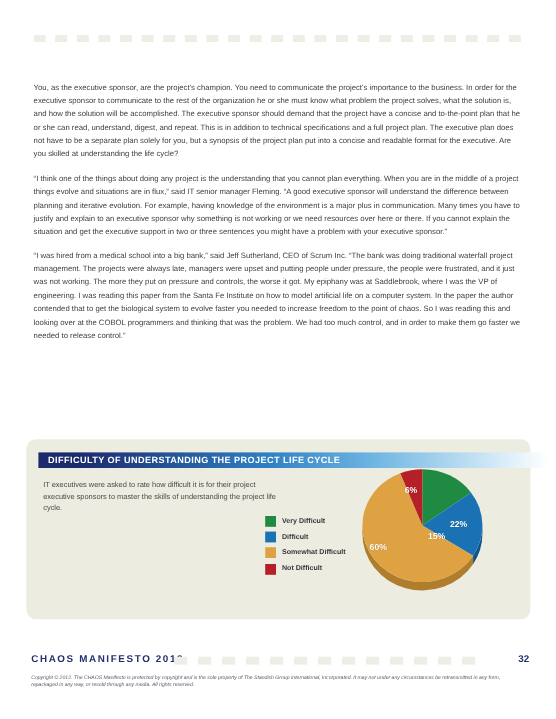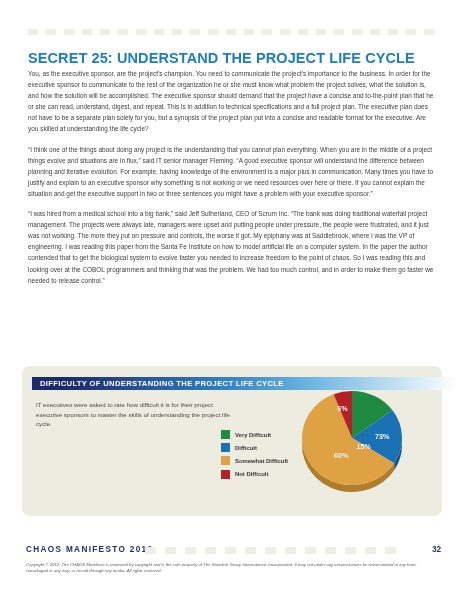--- a/index.html
+++ b/index.html
@@ -220,21 +220,20 @@
     <span class="dash"></span>
     <span class="dash"></span>
     <span class="dash"></span>
     <span class="dash"></span>
     <span class="dash"></span>
     <span class="dash"></span>
     <span class="dash"></span>
     <span class="dash"></span>
   </div>
 
-  <h1 class="secret-title">SECRET 25: UNDERSTAND THE PROJECT LIFE CYCLE</h1>
 
   <div class="body-copy">
     <p>You, as the executive sponsor, are the project's champion. You need to communicate the project's importance to the business. In order for the executive sponsor to communicate to the rest of the organization he or she must know what problem the project solves, what the solution is, and how the solution will be accomplished. The executive sponsor should demand that the project have a concise and to-the-point plan that he or she can read, understand, digest, and repeat. This is in addition to technical specifications and a full project plan. The executive plan does not have to be a separate plan solely for you, but a synopsis of the project plan put into a concise and readable format for the executive. Are you skilled at understanding the life cycle?</p>
     <p>“I think one of the things about doing any project is the understanding that you cannot plan everything. When you are in the middle of a project things evolve and situations are in flux,” said IT senior manager Fleming. “A good executive sponsor will understand the difference between planning and iterative evolution. For example, having knowledge of the environment is a major plus in communication. Many times you have to justify and explain to an executive sponsor why something is not working or we need resources over here or there. If you cannot explain the situation and get the executive support in two or three sentences you might have a problem with your executive sponsor.”</p>
     <p>“I was hired from a medical school into a big bank,” said Jeff Sutherland, CEO of Scrum Inc. “The bank was doing traditional waterfall project management. The projects were always late, managers were upset and putting people under pressure, the people were frustrated, and it just was not working. The more they put on pressure and controls, the worse it got. My epiphany was at Saddlebrook, where I was the VP of engineering. I was reading this paper from the Santa Fe Institute on how to model artificial life on a computer system. In the paper the author contended that to get the biological system to evolve faster you needed to increase freedom to the point of chaos. So I was reading this and looking over at the COBOL programmers and thinking that was the problem. We had too much control, and in order to make them go faster we needed to release control.”</p>
   </div>
 
   <div class="chart-panel">
     <div class="panel-header">
       <span class="panel-header-text">DIFFICULTY OF UNDERSTANDING THE PROJECT LIFE CYCLE</span>
@@ -264,22 +263,22 @@
   <div class="pie-wrap">
     <svg id="pie-svg" width="112" height="112" viewBox="0 0 112 112">
         <path d="M 106 50 A 50 47 0 0 1 98.21639627510075 75.18385936401285 L 98.21639627510075 82.18385936401285 A 50 47 0 0 0 106 57 Z" fill="#125486"></path>
         <path d="M 98.21639627510075 75.18385936401285 A 50 47 0 0 1 6 50.00000000000001 L 6 57.00000000000001 A 50 47 0 0 0 98.21639627510075 82.18385936401285 Z" fill="#b07d2d"></path>
         <path d="M 56 50 L 56 3 A 50 47 0 0 1 96.45084971874738 22.374093142253763 Z" fill="#1f8a42"></path>
         <path d="M 56 50 L 96.45084971874738 22.374093142253763 A 50 47 0 0 1 98.21639627510075 75.18385936401285 Z" fill="#1a72b5"></path>
         <path d="M 56 50 L 98.21639627510075 75.18385936401285 A 50 47 0 1 1 37.59377236576607 6.300505163252197 Z" fill="#dfa243"></path>
         <path d="M 56 50 L 37.59377236576607 6.300505163252197 A 50 47 0 0 1 55.99999999999999 3 Z" fill="#b51f28"></path>
       </svg>
     <span class="pie-pct" id="pct0" style="left: 60.6197px; top: 19.8736px; margin-top: 34px;">15%</span>
-    <span class="pie-pct" id="pct1" style="left: 78.9842px; top: 44.0552px;">73%</span>
-    <span class="pie-pct" id="pct2" style="left: 38px; top: 62.9754px;">60%</span>
+    <span class="pie-pct" id="pct1" style="left: 78.9842px; top: 44.0552px;">22%</span>
+    <span class="pie-pct" id="pct2" style="left: 12px; top: 62.9754px;">60%</span>
     <span class="pie-pct" id="pct3" style="left: 41.1912px; top: 16.3761px;">6%</span>
   </div>
 
   <div class="footer-brand">CHAOS MANIFESTO 2012</div>
   <div class="footer-dashes">
     <span class="dash"></span>
     <span class="dash"></span>
     <span class="dash"></span>
     <span class="dash"></span>
     <span class="dash"></span>

